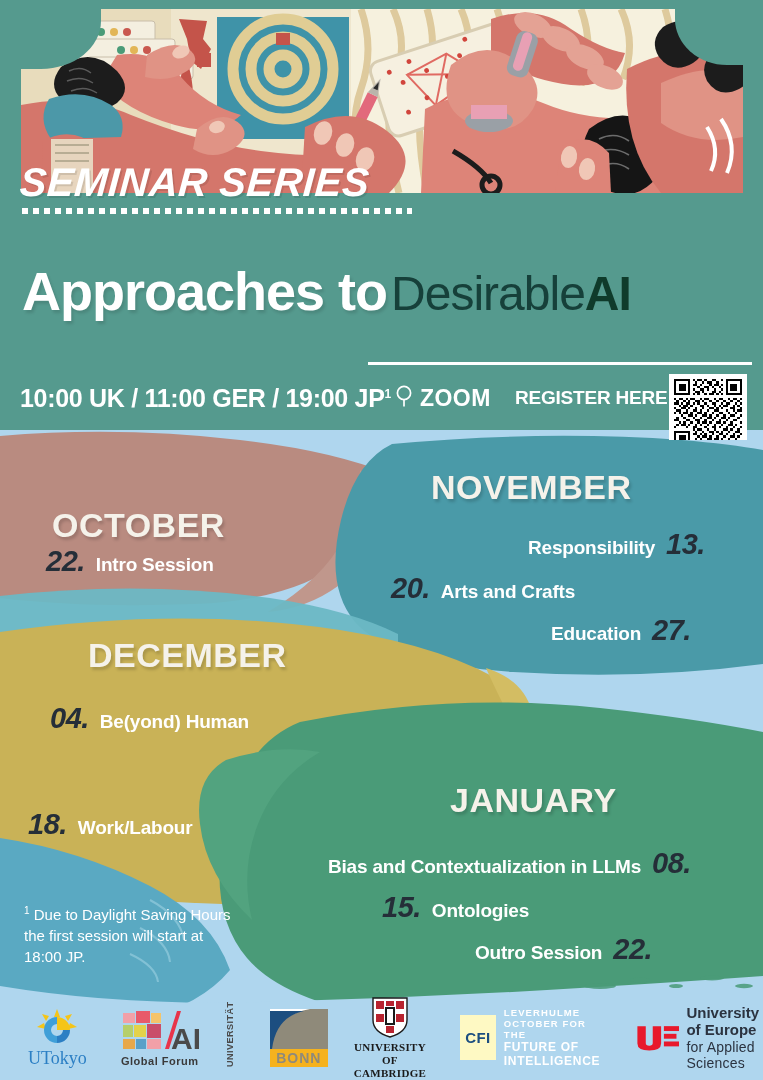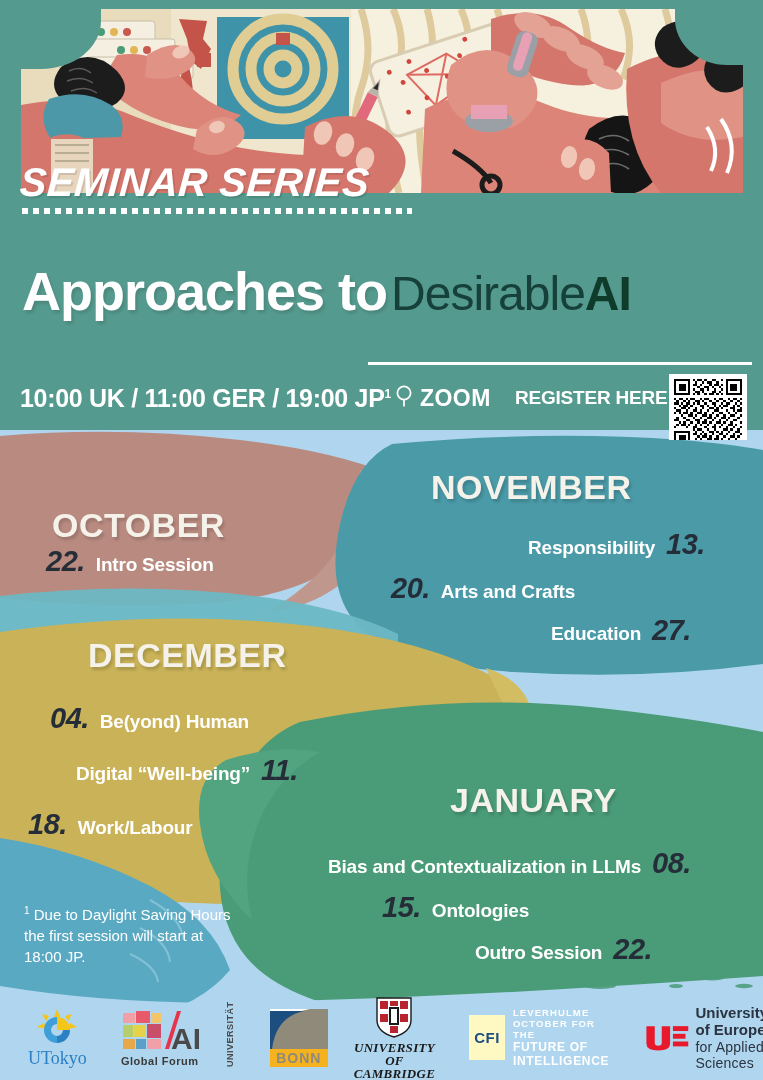--- a/index.html
+++ b/index.html
@@ -138,21 +138,21 @@
   .utokyo-txt { font-family:"Liberation Serif", serif; font-size:18px; color:#2b7fc4; margin-top:1px; }
   .logo-bgf { margin-left:34px; }
   .bgf-txt { font-size:11px; font-weight:bold; color:#3a3a3a; letter-spacing:0.5px; margin-top:2px; }
   .logo-bonn { margin-left:26px; display:flex; flex-direction:row; align-items:flex-end;gap:33px; }
   .bonn-vert {
     writing-mode:vertical-rl; transform:rotate(180deg);
     font-size:9px; font-weight:bold; color:#4a4a4a; letter-spacing:0.5px;
     margin-right:2px; height:54px; display:flex; align-items:center;
   }
   .logo-cam { margin-left:26px; }
-  .cam-txt { font-family:"Liberation Serif", serif; font-size:13px; font-weight:bold; color:#1a1a1a; line-height:13px; text-align:center; letter-spacing:0.3px; margin-top:3px;font-style:italic;}
+  .cam-txt { font-family:"Liberation Serif", serif; font-size:11px; font-weight:bold; color:#1a1a1a; line-height:13px; text-align:center; letter-spacing:0.3px; margin-top:3px;}
   .logo-cfi { margin-left:34px; display:flex; flex-direction:row; align-items:center; }
   .cfi-badge {
     background:#fef9c3; color:#1c4e80; font-size:15px; font-weight:bold;
     padding:14px 5px; letter-spacing:0.5px; margin-right:8px;
   }
   .cfi-txt1 { font-size:9.5px; font-weight:bold; color:#ffffff; letter-spacing:1.1px; }
   .cfi-txt2 { font-size:12px; font-weight:bold; color:#ffffff; letter-spacing:0.7px; }
   .logo-ue { margin-left:36px; display:flex; flex-direction:row; align-items:center; }
   .ue-txt { margin-left:7px; }
   .ue-l1, .ue-l2 { font-size:15px; font-weight:bold; color:#2b3340; line-height:17px; }
@@ -634,24 +634,20 @@
   <div class="sess num-right" style="left:551px; top:614px;">
     <span class="lab">Education</span>
     <span class="num">27.</span>
   </div>
 
   <div class="month-head" style="left:88px; top:636px;">DECEMBER</div>
   <div class="sess num-left" style="left:50px; top:702px;">
     <span class="num">04.</span>
     <span class="lab">Be(yond) Human</span>
   </div>
-  <div class="sess num-right" style="left:76px; top:754px;">
-    <span class="lab">Digital “Well-being”</span>
-    <span class="num">11.</span>
-  </div>
   <div class="sess num-left" style="left:28px; top:808px;">
     <span class="num">18.</span>
     <span class="lab">Work/Labour</span>
   </div>
 
   <div class="month-head" style="left:450px; top:781px;">JANUARY</div>
   <div class="sess num-right" style="left:328px; top:847px;">
     <span class="lab">Bias and Contextualization in LLMs</span>
     <span class="num">08.</span>
   </div>

